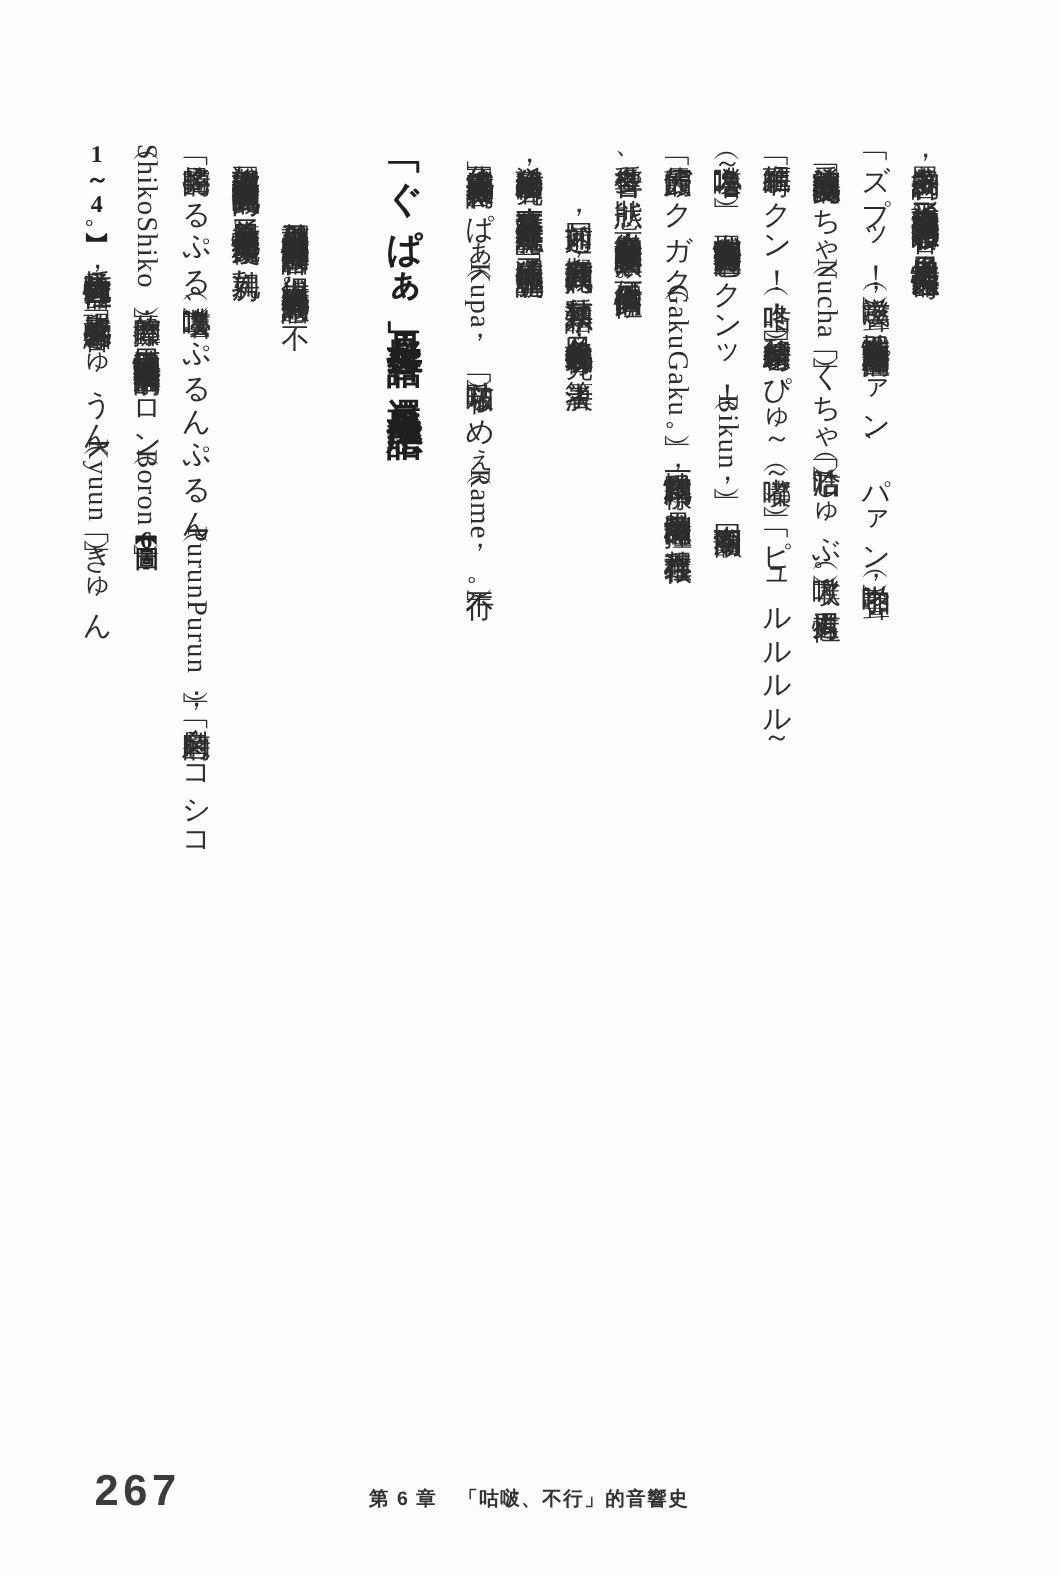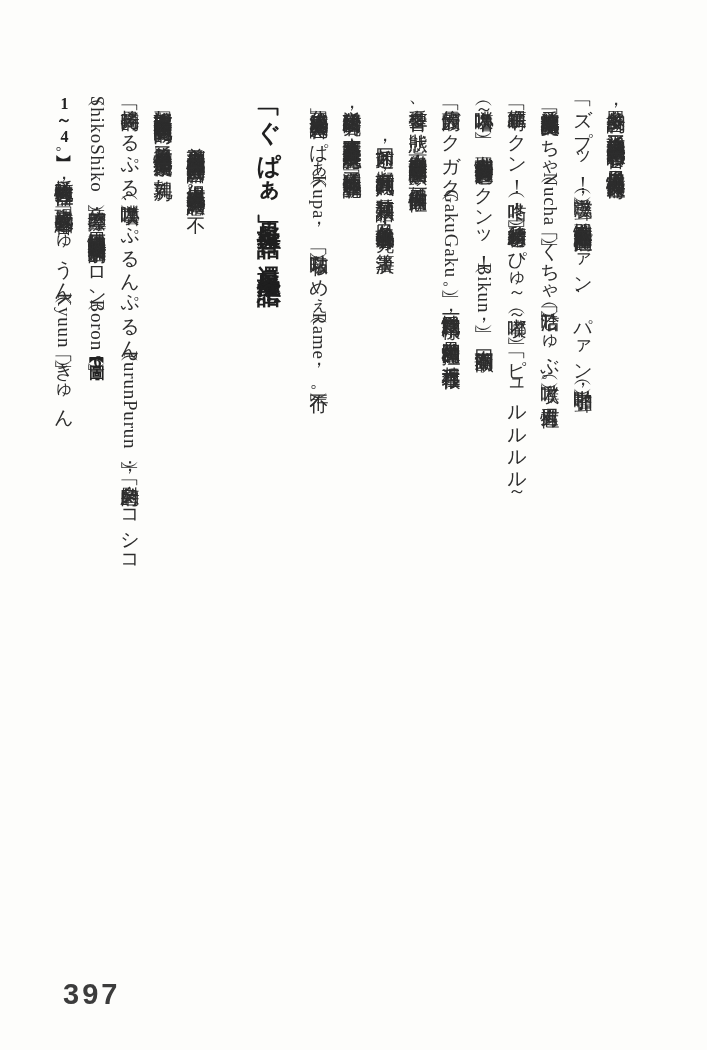--- a/index.html
+++ b/index.html
@@ -99,15 +99,16 @@
 
     <p class="line indent">前文列舉了幾個成人漫畫中有關性行為的擬音語，但成人漫畫中也有很多特有的擬態語。不</p>
     <p class="line">如說擬態語有比擬音語更容易「記號化」的傾向，為了簡單易懂地傳達情境而頻繁使用。如乳房</p>
     <p class="line">搖晃時的「ぷるぷる（噗嚕噗嚕）」、「ぷるんぷるん（PurunPurun）」；自慰時的「シコシコ</p>
 
     <p class="line"><span>（ShikoShiko）」的摩擦聲；男性的巨根還沒勃起時從衣褲間彈出的「ボロン（Boron）」</span><span class="figref">【圖6-</span></p>
 
     <p class="line"><span class="figref">1～4】</span><span>。插入時子宮包住男性性器，表現欣喜感的收縮音「きゅうん（Kyuun）」「きゅん</span></p>
   </main>
 
-  <div class="pagenum">397</div>
+  <div class="pagenum">267</div>
+  <div class="chapter">第 6 章　「咕啵、不行」的音響史</div>
 
 </div>
 
 </body></html>

